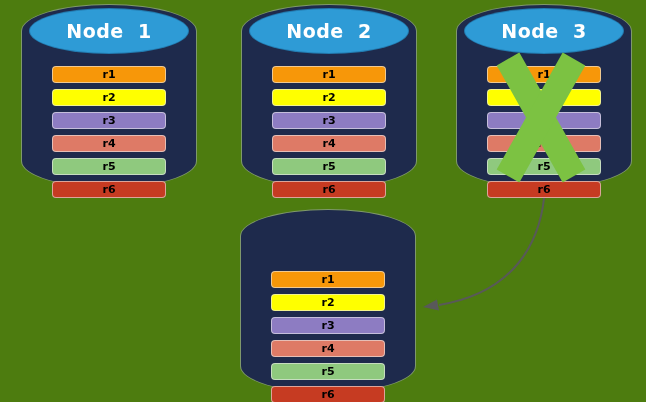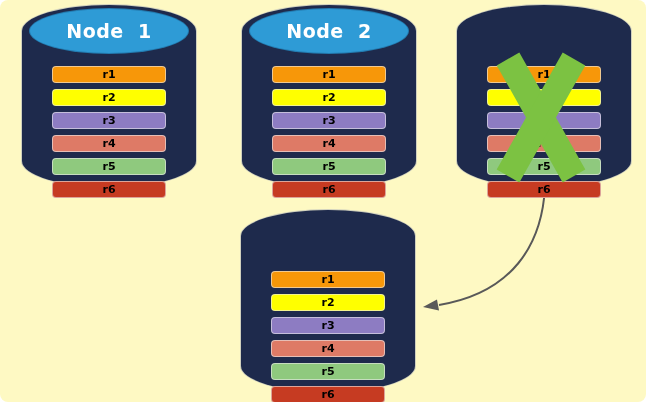--- a/index.html
+++ b/index.html
@@ -1,23 +1,22 @@
 <!DOCTYPE html>
 <html><head>
 <meta charset="utf-8">
 <style>
   html, body { margin: 0; padding: 0; background: #ffffff; }
   .stage {
     position: relative;
     width: 646px;
     height: 402px;
-    background: #fef9c3;
+    background: #4d7c0f;
     font-family: "DejaVu Sans", "Liberation Sans", sans-serif;
     overflow: hidden;
-    border-radius: 8px;
   }
   .node { position: absolute; width: 174px; height: 182px; }
   .cyl-body {
     position: absolute; left: 0; top: 0;
     width: 174px; height: 182px;
     border-radius: 87px / 26px;
     box-shadow: 0 0 0 1px rgba(170,175,185,0.55);
   }
   .cyl-top {
     position: absolute; left: 7px; top: 3px;
@@ -92,20 +91,23 @@
       <div class="record" style="background-color: rgb(255, 255, 0);">r2</div>
       <div class="record" style="background-color: rgb(141, 124, 194);">r3</div>
       <div class="record" style="background-color: rgb(222, 122, 102);">r4</div>
       <div class="record" style="background-color: rgb(143, 201, 126);">r5</div>
       <div class="record" style="background-color: rgb(198, 59, 34);">r6</div>
     </div>
   </div>
 
   <div class="node" style="left:457px; top:5px;">
     <div class="cyl-body" style="background-color: rgb(30, 42, 76);"></div>
+    <div class="cyl-top" style="background-color: rgb(46, 155, 214);">
+      <span class="node-title">Node  3</span>
+    </div>
     <div class="records">
       <div class="record" style="background-color: rgb(247, 151, 9);">r1</div>
       <div class="record" style="background-color: rgb(255, 255, 0);">r2</div>
       <div class="record" style="background-color: rgb(141, 124, 194);">r3</div>
       <div class="record" style="background-color: rgb(222, 122, 102);">r4</div>
       <div class="record" style="background-color: rgb(143, 201, 126);">r5</div>
       <div class="record" style="background-color: rgb(198, 59, 34);">r6</div>
     </div>
     <svg class="overlay-x" width="174" height="182" viewBox="0 0 174 182">
       <line x1="51" y1="54" x2="117" y2="171" stroke-width="26" style="stroke: rgb(124, 194, 66);"></line>

